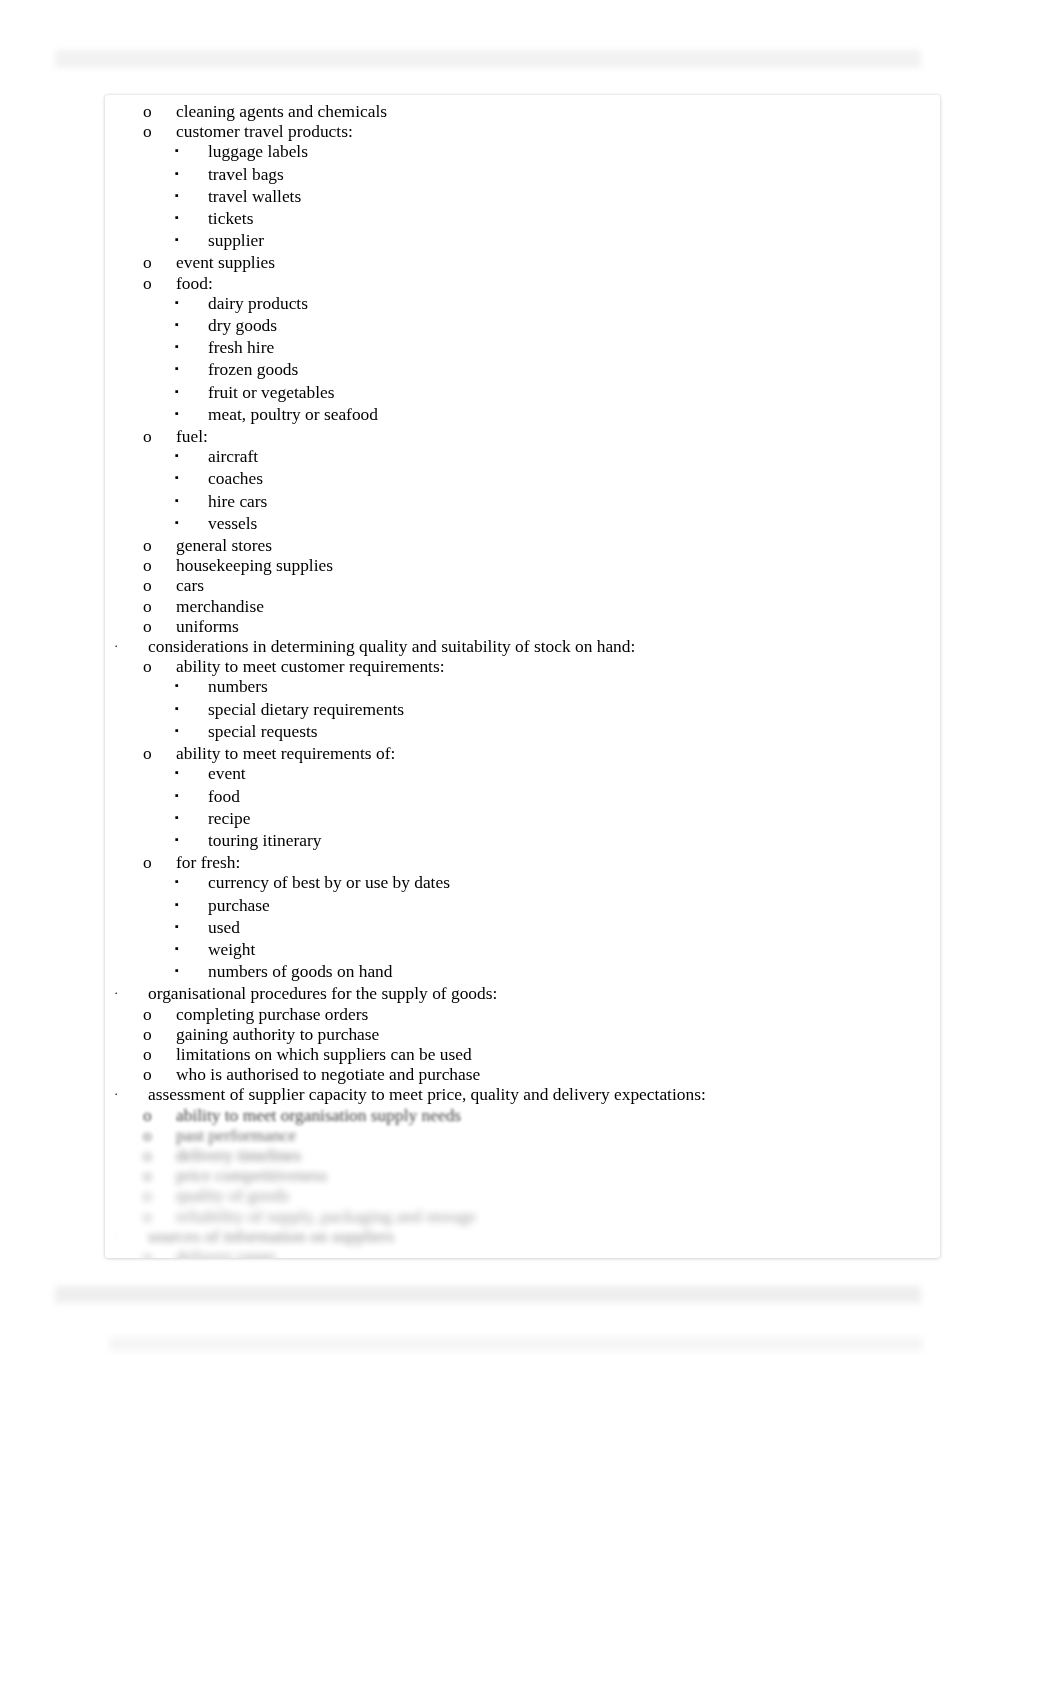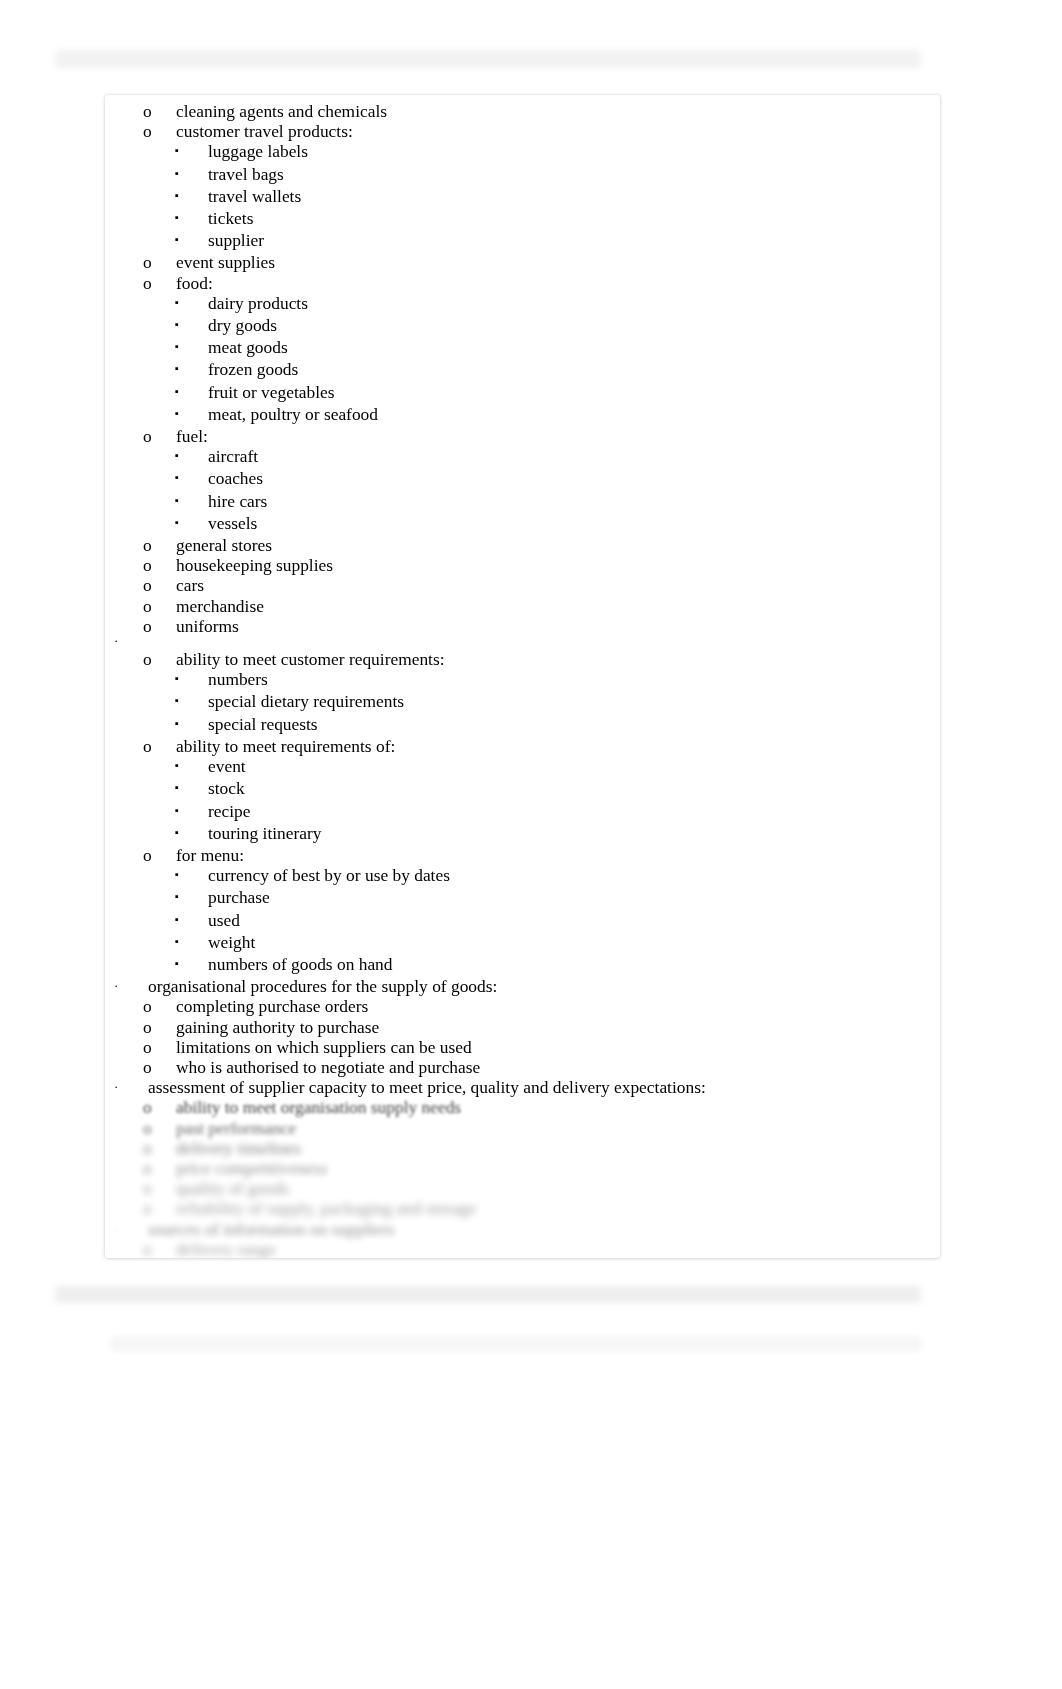--- a/index.html
+++ b/index.html
@@ -155,21 +155,21 @@
       <div class="line lvl3">
         <span class="bullet">▪</span>
         <span class="txt">dairy products</span>
       </div>
       <div class="line lvl3">
         <span class="bullet">▪</span>
         <span class="txt">dry goods</span>
       </div>
       <div class="line lvl3">
         <span class="bullet">▪</span>
-        <span class="txt">meat goods</span>
+        <span class="txt">fresh hire</span>
       </div>
       <div class="line lvl3">
         <span class="bullet">▪</span>
         <span class="txt">frozen goods</span>
       </div>
       <div class="line lvl3">
         <span class="bullet">▪</span>
         <span class="txt">fruit or vegetables</span>
       </div>
       <div class="line lvl3">
@@ -211,20 +211,21 @@
       <div class="line lvl2">
         <span class="bullet">o</span>
         <span class="txt">merchandise</span>
       </div>
       <div class="line lvl2">
         <span class="bullet">o</span>
         <span class="txt">uniforms</span>
       </div>
       <div class="line lvl1">
         <span class="bullet">·</span>
+        <span class="txt">considerations in determining quality and suitability of stock on hand:</span>
       </div>
       <div class="line lvl2">
         <span class="bullet">o</span>
         <span class="txt">ability to meet customer requirements:</span>
       </div>
       <div class="line lvl3">
         <span class="bullet">▪</span>
         <span class="txt">numbers</span>
       </div>
       <div class="line lvl3">
@@ -238,33 +239,33 @@
       <div class="line lvl2">
         <span class="bullet">o</span>
         <span class="txt">ability to meet requirements of:</span>
       </div>
       <div class="line lvl3">
         <span class="bullet">▪</span>
         <span class="txt">event</span>
       </div>
       <div class="line lvl3">
         <span class="bullet">▪</span>
-        <span class="txt">stock</span>
+        <span class="txt">food</span>
       </div>
       <div class="line lvl3">
         <span class="bullet">▪</span>
         <span class="txt">recipe</span>
       </div>
       <div class="line lvl3">
         <span class="bullet">▪</span>
         <span class="txt">touring itinerary</span>
       </div>
       <div class="line lvl2">
         <span class="bullet">o</span>
-        <span class="txt">for menu:</span>
+        <span class="txt">for fresh:</span>
       </div>
       <div class="line lvl3">
         <span class="bullet">▪</span>
         <span class="txt">currency of best by or use by dates</span>
       </div>
       <div class="line lvl3">
         <span class="bullet">▪</span>
         <span class="txt">purchase</span>
       </div>
       <div class="line lvl3">

